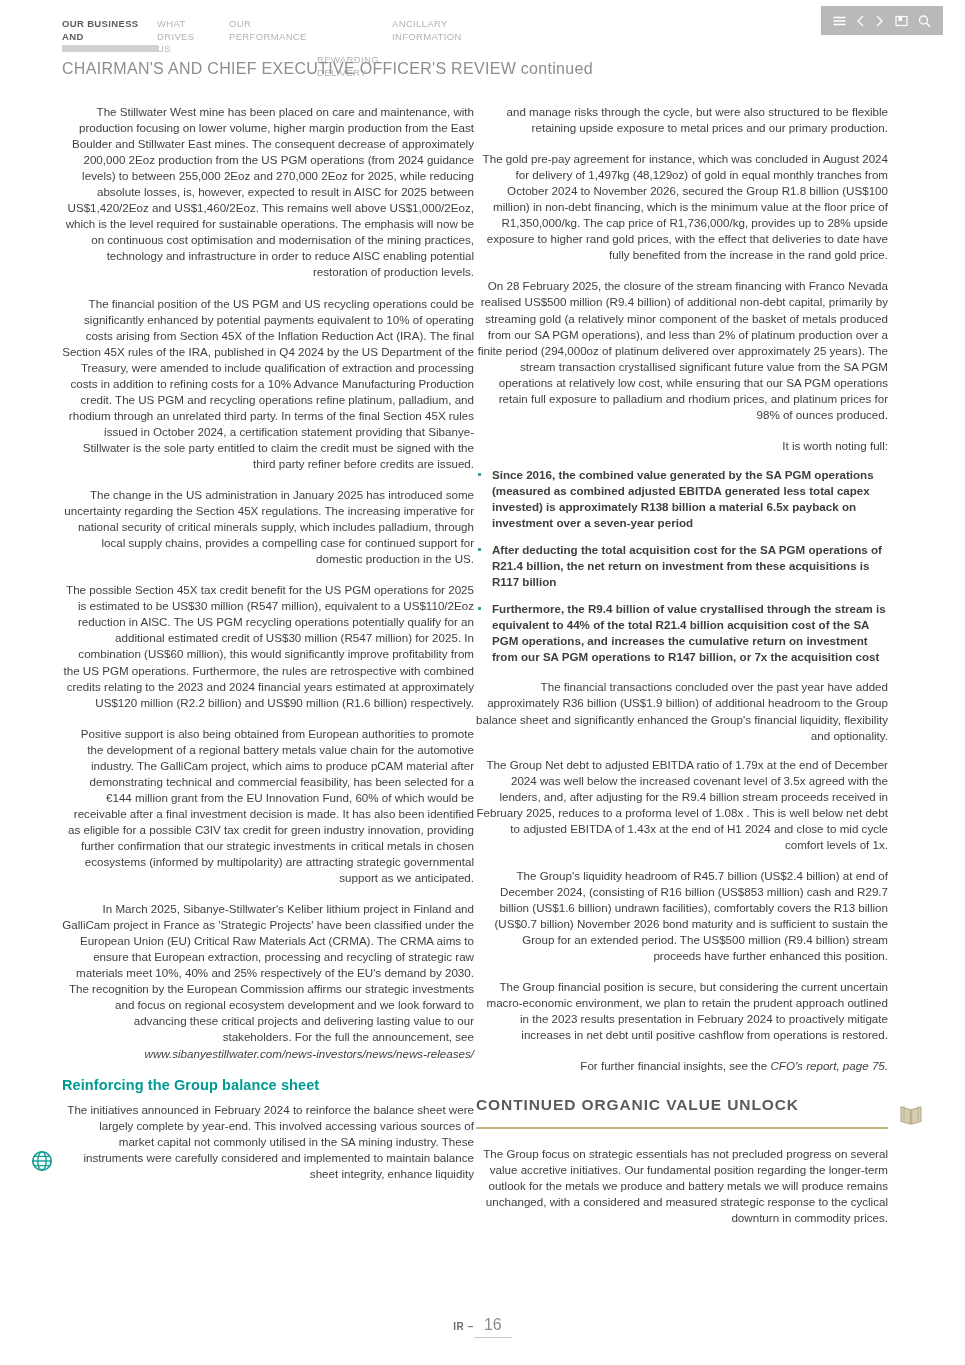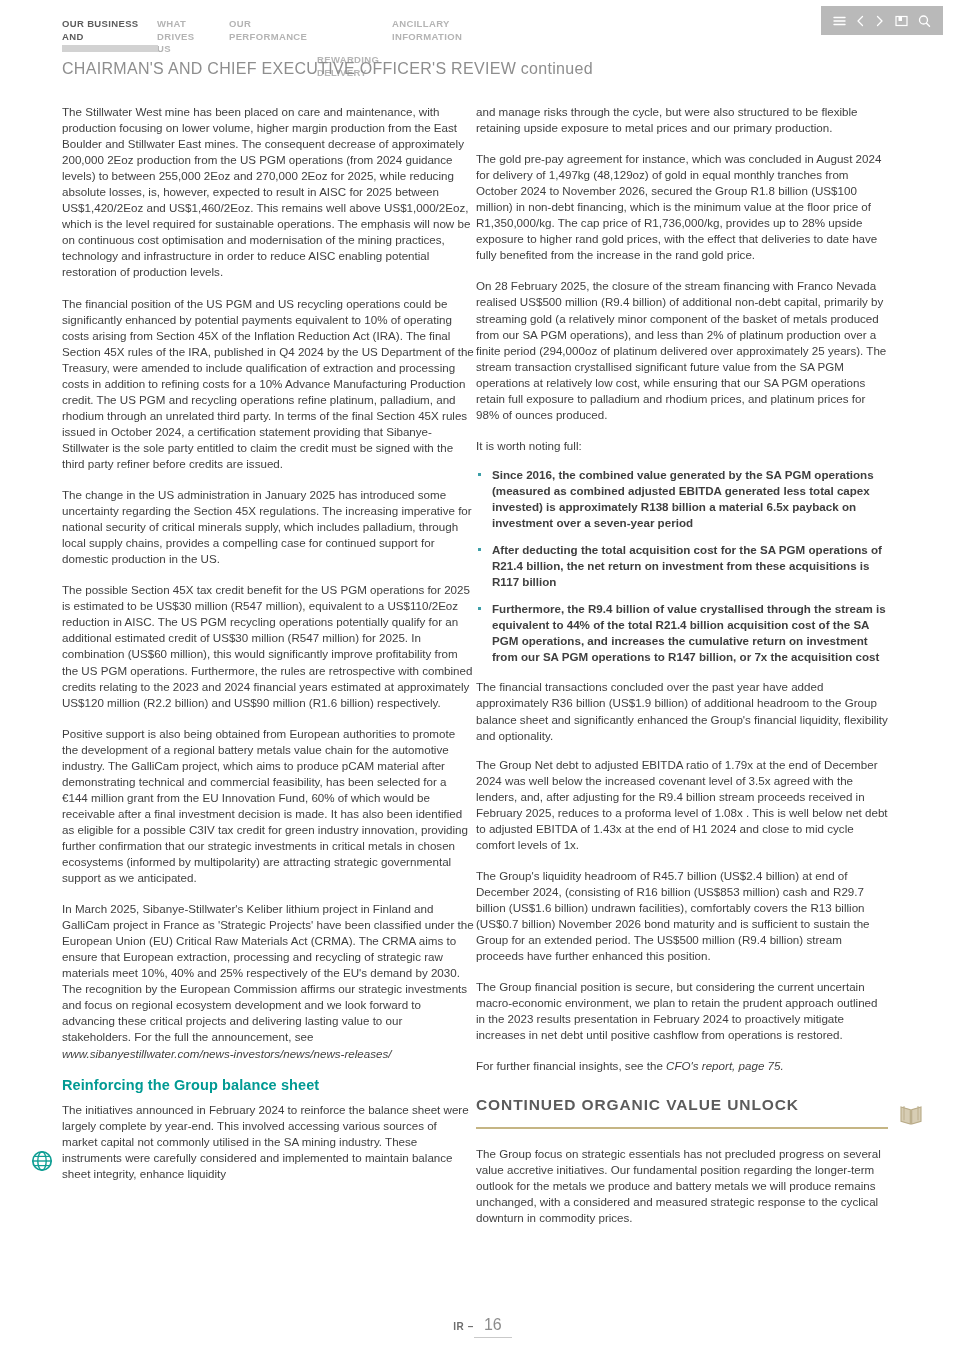--- a/index.html
+++ b/index.html
@@ -27,21 +27,20 @@
     gap: 0px;
   }
   .nav-tab {
     font-size: 9.5px;
     line-height: 12.5px;
     letter-spacing: 0.35px;
     color: #b4b4b4;
     text-transform: uppercase;
     padding-right: 18px;
     white-space: pre-line;
-    font-weight: bold;
   }
   .nav-tab.w1 { width: 95px; }
   .nav-tab.w2 { width: 72px; }
   .nav-tab.w3 { width: 88px; }
   .nav-tab.w4 { width: 75px; margin-top: 36px; }
   .nav-tab.w5 { width: 90px; }
   .nav-tab.active {
     color: #5c5c5c;
     font-weight: bold;
   }
@@ -80,21 +79,21 @@
     width: 412px;
   }
   .col-left  { left: 62px; }
   .col-right { left: 476px; }
 
   p.body {
     margin: 0 0 15px 0;
     font-size: 11.6px;
     line-height: 16.05px;
     color: #3f3f3f;
-    text-align: left;
+    text-align: right;
   }
   p.body.tight { margin-bottom: 13px; }
 
   .italic-link {
     font-style: italic;
   }
 
   
   .globe-icon {
     position: absolute;

